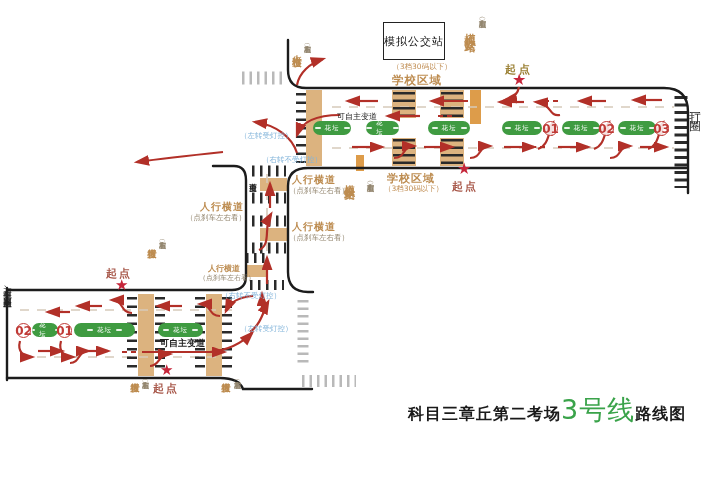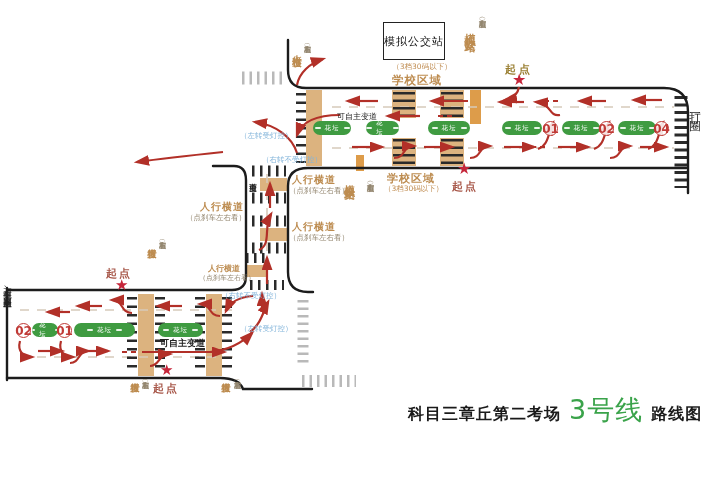--- a/index.html
+++ b/index.html
@@ -21,21 +21,21 @@
       color:#fff;font-size:6.5px;letter-spacing:1px;overflow:hidden;}
   .fb::before,.fb::after{content:"";flex:none;width:6px;height:2px;background:#e8f5e8;border-radius:1px;}
   .fb.sm::before,.fb.sm::after{width:3px;}
   
   .pt{position:absolute;z-index:3;width:13px;height:13px;border:1.2px solid #c03a36;border-radius:50%;
       color:#c03a36;font-size:12px;font-weight:bold;display:flex;align-items:center;justify-content:center;
       background:rgba(255,255,255,.85);}
   
   #schoolbox{position:absolute;left:383px;top:22px;width:60px;height:36px;border:1.5px solid #222;
       display:flex;align-items:center;justify-content:center;font-size:11px;letter-spacing:1px;color:#111;z-index:3;background:#fff;}
-  #titlebar{position:absolute;left:408px;top:392px;display:flex;align-items:baseline;gap:8px;z-index:3;}
+  #titlebar{position:absolute;left:408px;top:392px;display:flex;align-items:baseline;z-index:3;}
   #titlebar .t1{font-size:16px;font-weight:bold;color:#1a1a1a;letter-spacing:1px;}
   #titlebar .t2{font-size:27px;font-weight:normal;color:#3aa34a;letter-spacing:1px;}
   #titlebar .t3{font-size:16px;font-weight:bold;color:#1a1a1a;letter-spacing:1px;}
 </style>
 </head>
 <body>
 
 <div id="stage">
 
   <svg id="roadlayer" width="708" height="500" viewBox="0 0 708 500">
@@ -179,21 +179,21 @@
     </div>
   <div class="fb" style="left:74px;top:323px;width:61px">
       <span>花坛</span>
     </div>
   <div class="fb" style="left:158px;top:323px;width:45px">
       <span>花坛</span>
     </div>
 
   <div class="pt" style="left:543px;top:121px">01</div>
   <div class="pt" style="left:599px;top:121px">02</div>
-  <div class="pt" style="left:654px;top:121px">04</div>
+  <div class="pt" style="left:654px;top:121px">03</div>
   <div class="pt" style="left:16px;top:323px">02</div>
   <div class="pt" style="left:57px;top:323px">01</div>
 
   <div id="schoolbox">
       <span>模拟公交站</span>
     </div>
 
   <div class="abs note" style="left:386px;top:62px;width:72px;text-align:center;font-size:7.5px;color:#c08d52">（3档30码以下）</div>
   <div class="abs tan" style="left:392px;top:73px;font-size:11.5px;letter-spacing:1px">学校区域</div>
   <div class="abs tan vtext" style="left:461px;top:24px;font-size:11px;letter-spacing:2px">模拟公交站</div>

